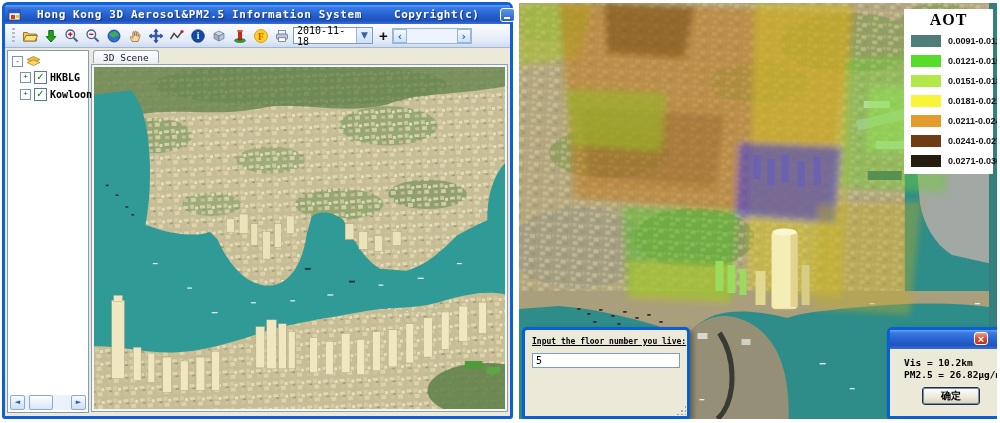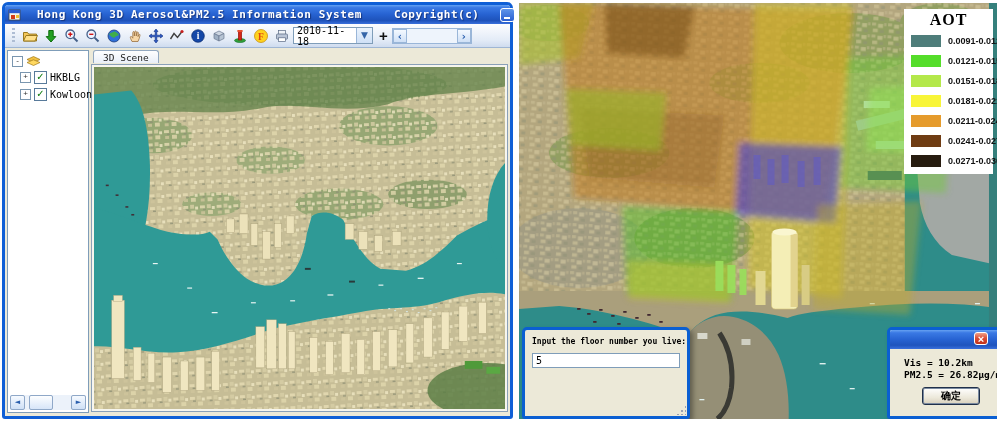--- a/index.html
+++ b/index.html
@@ -48,21 +48,21 @@
   .content-row{display:flex;height:366px;padding:1px 1px 0 1px;box-sizing:border-box;}
   .tree-panel{width:80px;flex:0 0 auto;background:#fff;border:1px solid #7f9db9;margin:1px 2px 1px 1px;
               position:relative;font:10px "DejaVu Sans Mono",monospace;}
   .tree-row{display:flex;align-items:center;gap:3px;margin:4px 0 3px 4px;}
   .tree-row.child{margin-left:12px;}
   .expander{width:9px;height:9px;border:1px solid #7a96af;background:#fff;color:#333;flex:0 0 auto;
             font:8px/7px "Liberation Sans",sans-serif;text-align:center;cursor:pointer;}
   .cb{width:11px;height:11px;border:1px solid #587a9a;background:#fff;flex:0 0 auto;color:#0a7a0a;
       font:bold 10px/10px "DejaVu Sans",sans-serif;text-align:center;cursor:pointer;}
   .cb.checked::after{content:"✓";}
-  .tree-label{white-space:nowrap;cursor:pointer;}
+  .tree-label{white-space:nowrap;cursor:pointer;font-weight:bold;}
   .hscroll{position:absolute;left:2px;right:2px;bottom:2px;height:15px;background:#ecf2fa;
            display:flex;align-items:center;justify-content:space-between;}
   .hs-btn{width:15px;height:15px;border:1px solid #8fa8c8;border-radius:2px;background:linear-gradient(#f6faff,#cfe0f6);
           color:#2a5fae;font:7px/13px "DejaVu Sans",sans-serif;text-align:center;box-sizing:border-box;cursor:pointer;}
   .hs-thumb{width:22px;height:13px;border:1px solid #8fa8c8;border-radius:2px;
             background:linear-gradient(#fdfeff,#d7e5f8);margin-right:14px;cursor:pointer;}
 
   .right-col{flex:1;display:flex;flex-direction:column;min-width:0;}
   .tabbar{height:15px;display:flex;padding-left:2px;align-items:center;}
   .tab{border:1px solid #92a8c0;border-bottom:none;border-radius:3px 3px 0 0;background:linear-gradient(#fefefe,#e9eff8);
@@ -81,21 +81,21 @@
   .legend-label{font:600 9px "Liberation Sans",sans-serif;color:#111;white-space:nowrap;}
 
   
   .dlg{position:absolute;background:#ece9d8;border:3px solid #0a5fd2;border-radius:5px 5px 3px 3px;
        box-sizing:border-box;box-shadow:3px 3px 5px rgba(0,0,0,.35);}
   .dlg-title{height:19px;border-radius:2px 2px 0 0;display:flex;align-items:center;gap:4px;padding:0 3px;position:relative;
              background:linear-gradient(180deg,#66a1f2 0%,#3a79e4 15%,#2763d2 50%,#1f54bd 80%,#3a70dc 100%);}
   .dlg-title .title-text{font-size:11px;}
   .winbtn.small{width:14px;height:13px;}
   .winbtn.disabled{background:linear-gradient(#cfdcf4,#9ab6e4);opacity:.85;}
-  .fq-body{padding:7px 7px 0 7px;}
+  .fq-body{padding:7px 7px 0 7px;text-decoration:underline;}
   .fq-prompt{font:bold 8px "DejaVu Sans Mono",monospace;letter-spacing:0;color:#000;margin-bottom:4px;white-space:nowrap;}
   .fq-input{width:100%;height:15px;box-sizing:border-box;border:1px solid #7f9db9;background:#fff;
             font:10px "DejaVu Sans Mono",monospace;padding:0 3px;}
   .fq-btnrow{display:flex;justify-content:space-between;margin-top:8px;padding:0 5px 0 6px;}
   .xp-btn{height:18px;border:1px solid #6a6a5a;border-radius:3px;cursor:pointer;
           background:linear-gradient(#ffffff,#ece8da 60%,#d8d0bc);
           font:bold 10px "DejaVu Sans Mono",monospace;color:#000;}
   .xp-btn.query{width:62px;border:1px solid #4a7ac8;box-shadow:0 0 0 1px #9cc2ee inset;}
   .xp-btn.cancel{width:56px;}
   .xp-btn.ok{position:absolute;left:32px;top:57px;width:58px;height:18px;border:1px solid #20304a;

